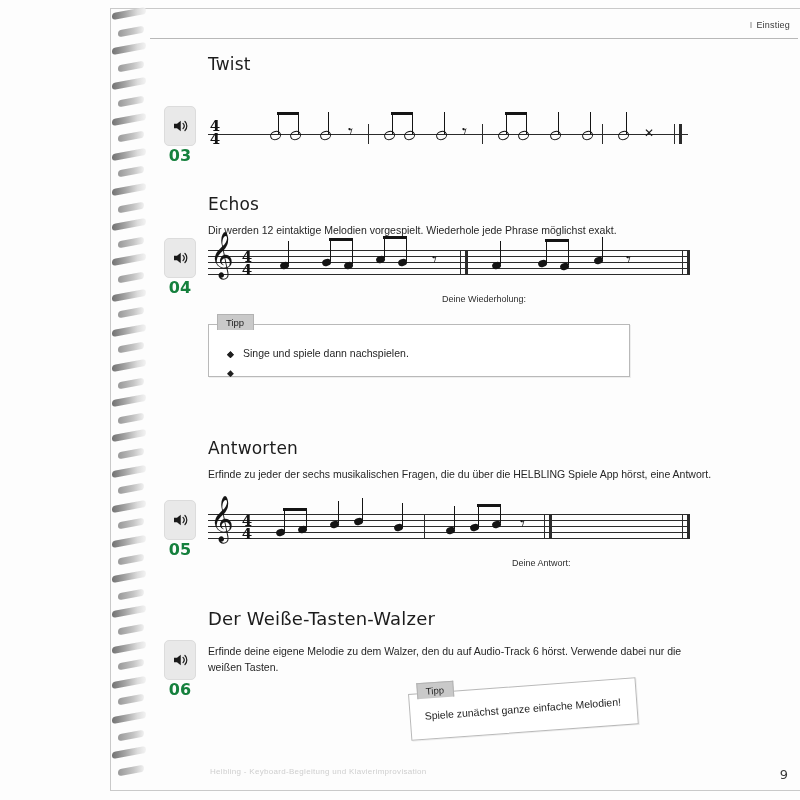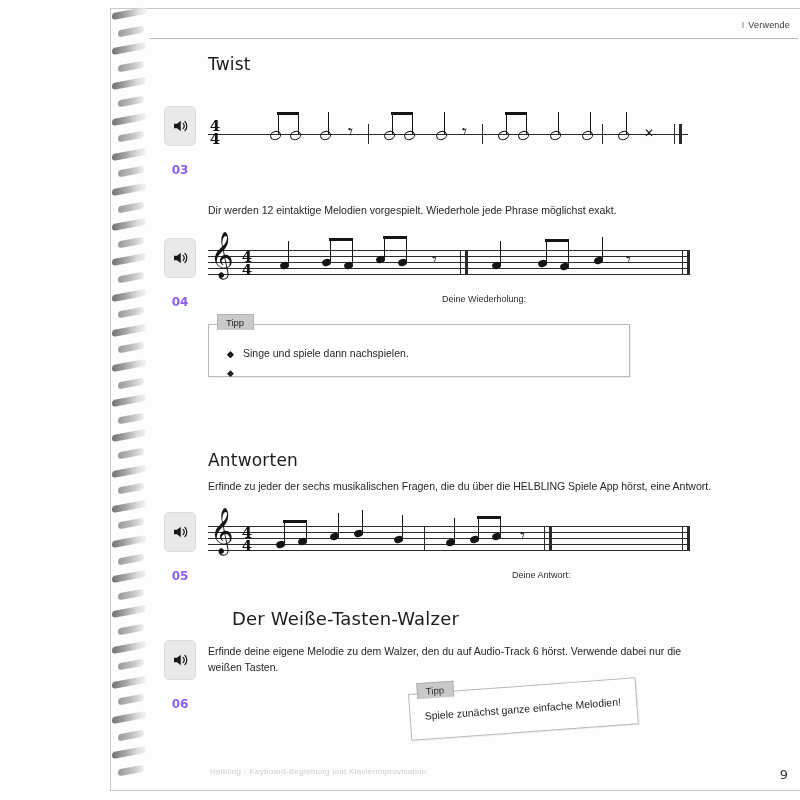--- a/index.html
+++ b/index.html
@@ -104,24 +104,24 @@
     position: relative;
     border: 1px solid #dcdcdc;
   }
   .phone .speaker {
     position: absolute;
     left: 50%; top: 50%;
     transform: translate(-50%,-50%);
     width: 20px; height: 18px;
   }
   .track-num {
-    margin-top: 17px;
-    font-size: 12px;
+    margin-top: 0;
+    font-size: 16px;
     font-weight: bold;
-    color: #8b5cf6;
+    color: #15803d;
     font-family: "DejaVu Sans", sans-serif;
   }
 
   
   .staff {
     position: absolute;
     height: 46px;
   }
   .staff .line {
     position: absolute;
@@ -305,21 +305,21 @@
       <div class="coil" style="left: 112px; top: 678.8px; width: 34px;"></div>
       <div class="coil short" style="left: 118px; top: 696.4px; width: 26px;"></div>
       <div class="coil" style="left: 112px; top: 714px; width: 34px;"></div>
       <div class="coil short" style="left: 118px; top: 731.6px; width: 26px;"></div>
       <div class="coil" style="left: 112px; top: 749.2px; width: 34px;"></div>
       <div class="coil short" style="left: 118px; top: 766.8px; width: 26px;"></div>
     </div>
 
   <div class="header-rule"></div>
   <div class="header-label">
-    <span class="bar">I</span><span>Verwende</span>
+    <span class="bar">I</span><span>Einstieg</span>
   </div>
 
   <div id="content">
 
     <div class="section" style="top:8px;">
       <h2 class="sec-title" style="margin-left:58px;">Twist</h2>
 
       <div class="track" style="left:12px; top:52px;">
         <div class="phone">
           <svg class="speaker" viewBox="0 0 24 24">
@@ -394,20 +394,21 @@
           <div class="head hollow" style="left:0; top:19px;"></div>
             <div class="stem" style="left:8px; top:0px;"></div>
         </div>
         <div class="xnote" style="left:436px; top:14px;">✕</div>
         <div class="barline" style="left:466px; top:12px; height:20px;"></div>
         <div class="barline thick" style="left:471px; top:12px; height:20px;"></div>
       </div>
     </div>
 
     <div class="section" style="top:148px;">
+      <h2 class="sec-title" style="margin-left:58px;">Echos</h2>
       <p class="sec-text" style="margin-left:58px;">Dir werden 12 eintaktige Melodien vorgespielt. Wiederhole jede Phrase möglichst exakt.</p>
 
       <div class="track" style="left:12px; top:44px;">
         <div class="phone">
           <svg class="speaker" viewBox="0 0 24 24">
             <path d="M4 9h4l5-4v14l-5-4H4z" fill="#1a1a1a"></path>
             <path d="M16 8.5a5 5 0 0 1 0 7" stroke="#1a1a1a" stroke-width="1.6" fill="none" stroke-linecap="round"></path>
             <path d="M18.6 6a8.5 8.5 0 0 1 0 12" stroke="#1a1a1a" stroke-width="1.6" fill="none" stroke-linecap="round"></path>
           </svg>
         </div>
@@ -484,21 +485,21 @@
       <div class="tipp-tab">Tipp</div>
       <div class="tipp-body">
         <ul class="tipp-list">
           <li><span class="bullet">◆</span></li>
           <li><span class="bullet">◆</span><span>Singe und spiele dann nachspielen.</span></li>
           <li><span class="bullet">◆</span></li>
         </ul>
       </div>
     </div>
 
-    <div class="section" style="top:404px;">
+    <div class="section" style="top:392px;">
       <h2 class="sec-title" style="margin-left:58px;">Antworten</h2>
       <p class="sec-text" style="margin-left:58px;">Erfinde zu jeder der sechs musikalischen Fragen, die du über die HELBLING Spiele App hörst, eine Antwort.</p>
 
       <div class="track" style="left:12px; top:62px;">
         <div class="phone">
           <svg class="speaker" viewBox="0 0 24 24">
             <path d="M4 9h4l5-4v14l-5-4H4z" fill="#1a1a1a"></path>
             <path d="M16 8.5a5 5 0 0 1 0 7" stroke="#1a1a1a" stroke-width="1.6" fill="none" stroke-linecap="round"></path>
             <path d="M18.6 6a8.5 8.5 0 0 1 0 12" stroke="#1a1a1a" stroke-width="1.6" fill="none" stroke-linecap="round"></path>
           </svg>
@@ -562,21 +563,21 @@
         <div class="barline thick" style="left:341px; top:14px; height:25px;"></div>
 
         <div class="barline" style="left:474px; top:14px; height:25px;"></div>
         <div class="barline thick" style="left:479px; top:14px; height:25px;"></div>
       </div>
 
       <div class="caption" style="left:362px; top:120px;">Deine Antwort:</div>
     </div>
 
     <div class="section" style="top:562px;">
-      <h2 class="sec-title" style="margin-left:82px; font-size:18px;">Der Weiße-Tasten-Walzer</h2>
+      <h2 class="sec-title" style="margin-left:58px; font-size:18px;">Der Weiße-Tasten-Walzer</h2>
       <p class="sec-text" style="margin-left:58px; margin-top:14px; max-width:500px;">Erfinde deine eigene Melodie zu dem Walzer, den du auf Audio-Track 6 hörst. Verwende dabei nur die weißen Tasten.</p>
 
       <div class="track" style="left:12px; top:32px;">
         <div class="phone">
           <svg class="speaker" viewBox="0 0 24 24">
             <path d="M4 9h4l5-4v14l-5-4H4z" fill="#1a1a1a"></path>
             <path d="M16 8.5a5 5 0 0 1 0 7" stroke="#1a1a1a" stroke-width="1.6" fill="none" stroke-linecap="round"></path>
             <path d="M18.6 6a8.5 8.5 0 0 1 0 12" stroke="#1a1a1a" stroke-width="1.6" fill="none" stroke-linecap="round"></path>
           </svg>
         </div>

